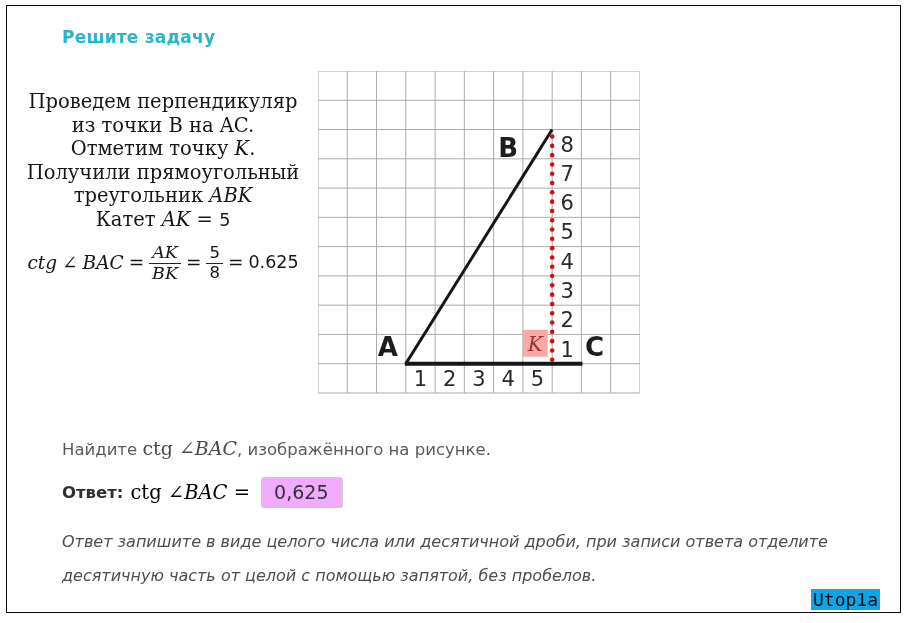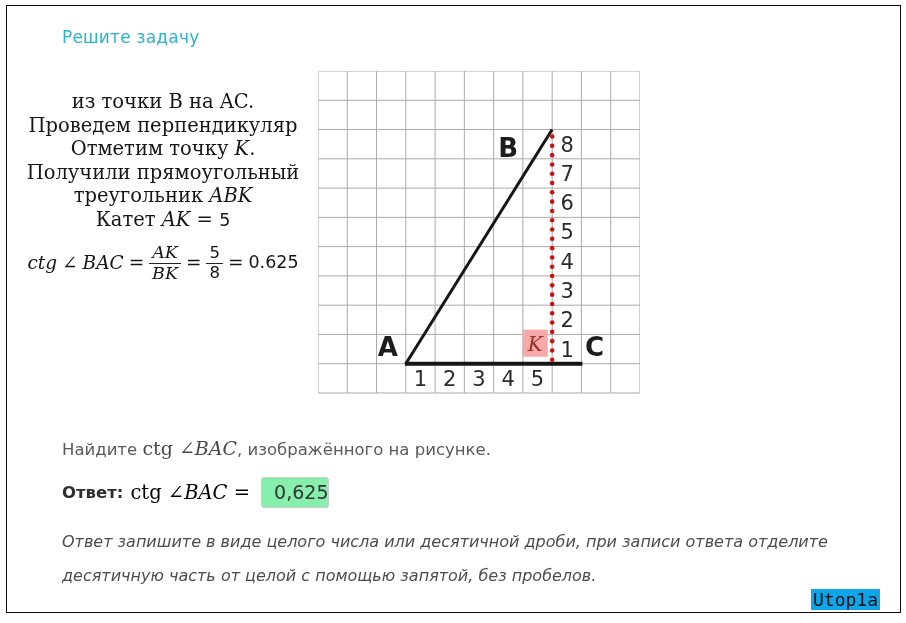--- a/index.html
+++ b/index.html
@@ -2,21 +2,21 @@
 <html><head>
 <meta charset="utf-8">
 <style>
   * { margin:0; padding:0; box-sizing:border-box; }
   html,body { width:906px; height:623px; background:#fff; }
   body { position:relative; overflow:hidden; font-family:"DejaVu Sans","Liberation Sans",sans-serif; }
 
   .frame { position:absolute; left:6px; top:5px; width:895px; height:608px;
            border:1.5px solid #0a0a0a; pointer-events:none; }
 
-  .page-title { position:absolute; left:62px; top:27px; font-size:17px; font-weight:normal;
+  .page-title { position:absolute; left:62px; top:27px; font-size:17px; font-weight:bold;
                 color:#2bb5cd; letter-spacing:.2px; }
 
   
   .solution { position:absolute; left:10px; top:90px; width:306px; text-align:center;
               font-family:"DejaVu Serif","Liberation Serif",serif; font-size:19.5px;
               color:#161616; line-height:23.5px; }
   .solution .var { font-style:italic; }
   .solution .sans-num { font-family:"DejaVu Sans","Liberation Sans",sans-serif; font-size:17.5px; }
   .katet-first { margin-top:8px; }
   .formula { margin-top:7px; display:flex; justify-content:center; align-items:center;
@@ -39,42 +39,42 @@
   .question { position:absolute; left:62px; top:437px; font-size:16.5px; color:#5a5a5a; }
   .mathserif { font-family:"DejaVu Serif","Liberation Serif",serif; font-size:19px; color:#4a4a4a;margin-top:38px; }
   .mathserif .mvar { font-style:italic; }
 
   .answer-row { position:absolute; left:62px; top:476px; height:32px;
                 display:flex; align-items:center; }
   .answer-label { font-weight:bold; font-size:16.5px; color:#2e2e2e; }
   .answer-math { font-family:"DejaVu Serif","Liberation Serif",serif; font-size:19.5px;
                  color:#000000; margin-left:7px; margin-right:11px; }
   .answer-math .mvar { font-style:italic; }
-  .answer-input { width:68px; height:31px; border:1px solid #ccc; border-radius:3px;
+  .answer-input { width:82px; height:31px; border:1px solid #ccc; border-radius:3px;
                   font-family:"DejaVu Sans","Liberation Sans",sans-serif; font-size:19px;
-                  color:#333; padding-left:12px; outline:none; background:#86efac; }
+                  color:#333; padding-left:12px; outline:none; background:#f0abfc; }
 
   .instr { position:absolute; left:62px; font-style:italic; font-size:16px; color:#4d4d4d;text-align:right; }
   .instr-1 { top:532px; }
   .instr-2 { top:566px; }
 
   .watermark { position:absolute; left:811px; top:589px;
                font-family:"DejaVu Sans Mono","Liberation Mono",monospace;
                font-size:18px; color:#111; background:#0ea5e9; padding:0 2px; }
 </style>
 </head>
 <body>
 
 <div class="frame"></div>
 
 <div class="page-title">Решите задачу</div>
 
 <div class="solution">
+  <div><span>Проведем перпендикуляр</span></div>
   <div><span>из точки B на AC.</span></div>
-  <div><span>Проведем перпендикуляр</span></div>
   <div><span>Отметим точку </span><span class="var">K</span><span>.</span></div>
   <div><span>Получили прямоугольный</span></div>
   <div><span>треугольник </span><span class="var">ABK</span></div>
   <div><span>Катет </span><span class="var">AK</span>&nbsp;<span>=</span>&nbsp;<span class="sans-num">5</span></div>
   <div class="formula">
     <span class="it">ctg</span>
     <span>∠</span>
     <span class="it">BAC</span>
     <span>=</span>
     <span class="frac it">

